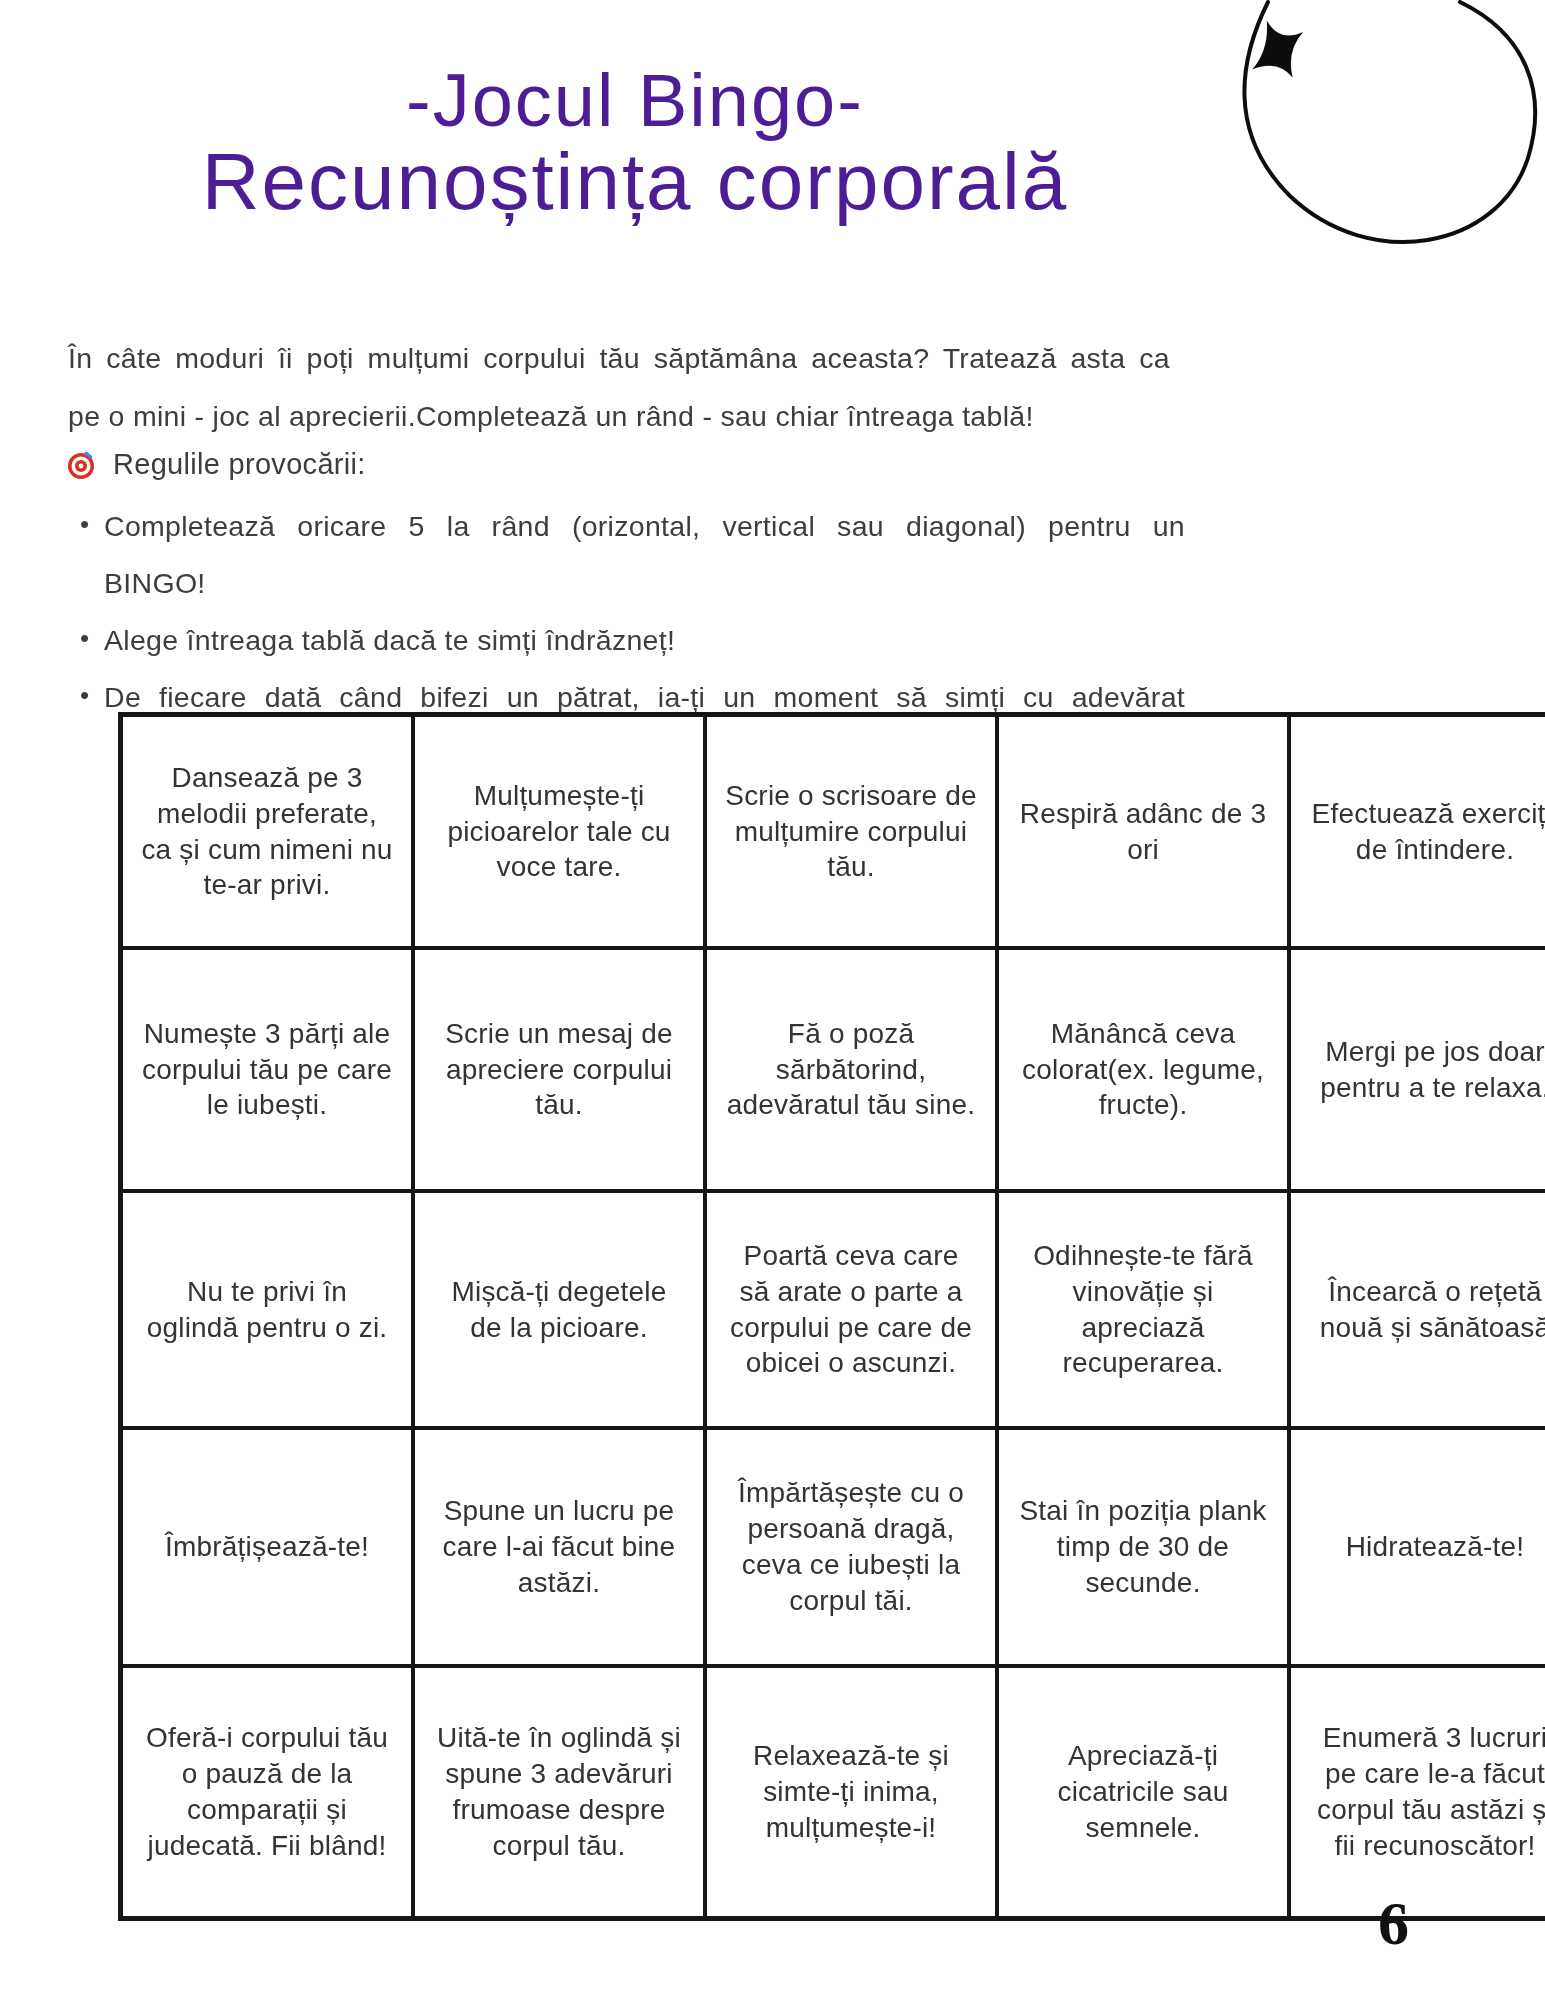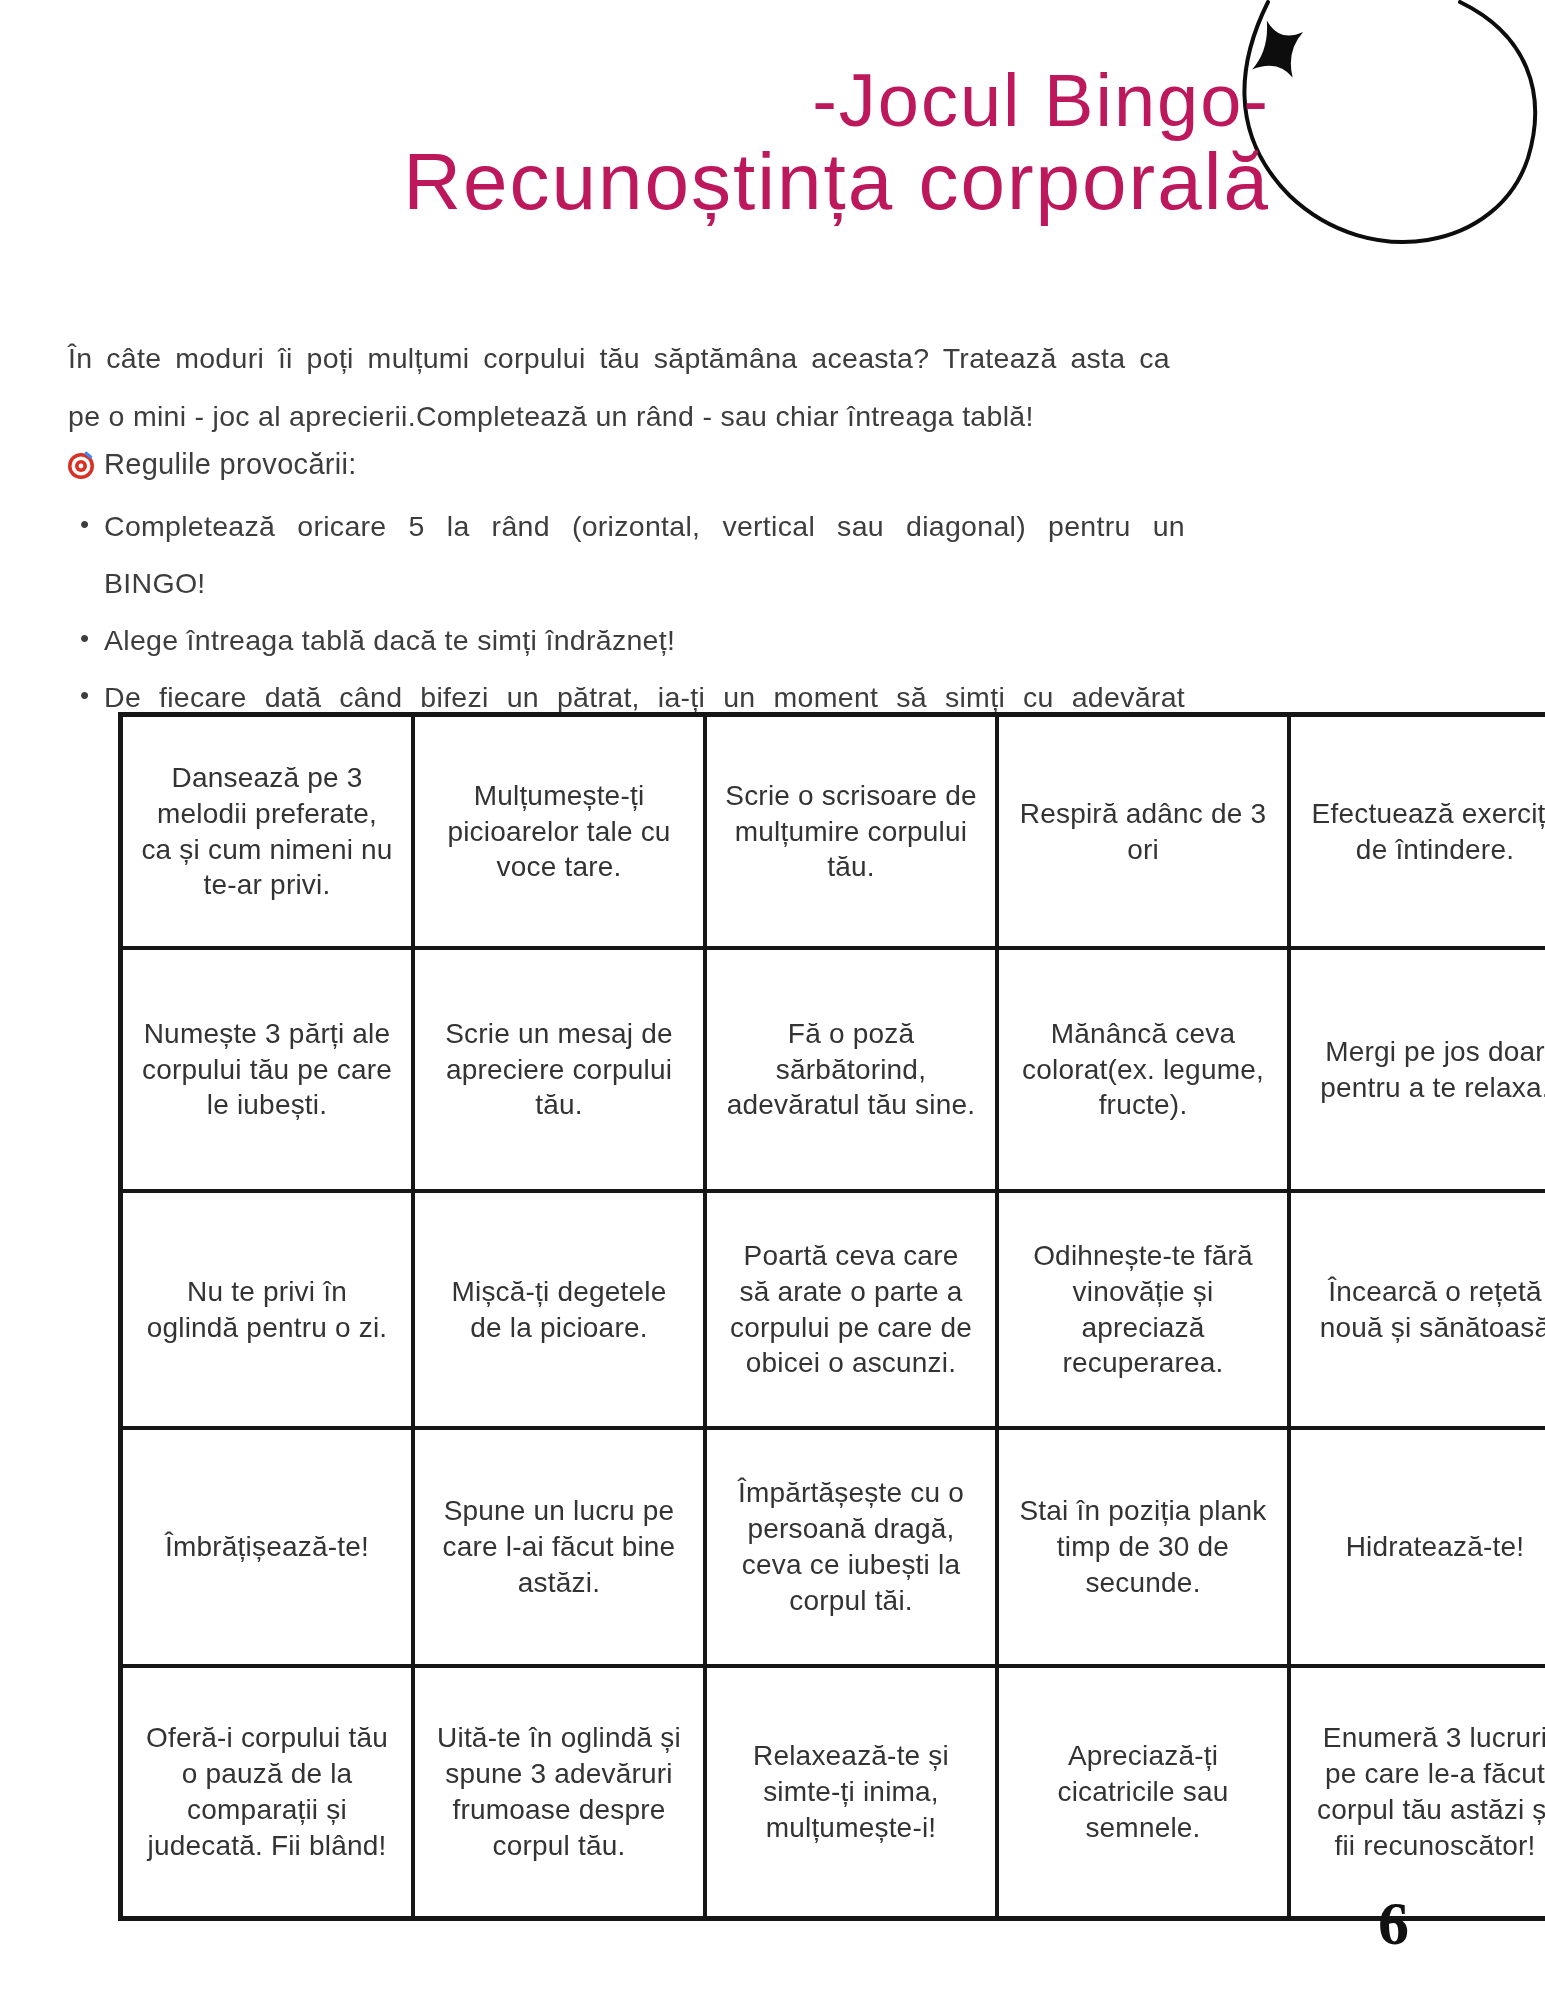--- a/index.html
+++ b/index.html
@@ -4,35 +4,35 @@
 <style>
   html,body{margin:0;padding:0;}
   body{
     width:1545px;height:2000px;position:relative;background:#ffffff;
     font-family:"Liberation Sans", sans-serif;color:#3a3a3a;overflow:hidden;
   }
   
   .deco{position:absolute;top:0;left:1040px;width:505px;height:300px;}
   
   .title-wrap{
-    position:absolute;top:62px;left:0;width:1270px;text-align:right;
-    color:#be185d;font-weight:300;letter-spacing:2px;line-height:1.06;
+    position:absolute;top:62px;left:0;width:1270px;text-align:center;
+    color:#4c1d95;font-weight:300;letter-spacing:2px;line-height:1.06;
   }
   .title-line1{font-size:74px;}
   .title-line2{font-size:80px;}
   
   .intro{
     position:absolute;left:68px;top:330px;width:1102px;
     font-size:28.5px;line-height:2.02;color:#3d3d3d;letter-spacing:0.3px;
   }
   .just{text-align:justify;text-align-last:justify;}
   
   .rules-head{
     position:absolute;left:66px;top:448px;font-size:29px;color:#3d3d3d;
-    display:flex;align-items:center;gap:6px;letter-spacing:0.3px;
+    display:flex;align-items:center;gap:15px;letter-spacing:0.3px;
   }
   .rules-list{
     position:absolute;left:80px;top:498px;width:1105px;
     font-size:28.5px;line-height:2.0;color:#3d3d3d;letter-spacing:0.3px;
   }
   .bullet{display:flex;align-items:flex-start;}
   .dot{width:24px;flex:0 0 24px;font-size:26px;}
   .btext{flex:1;}
   
   .bingo{

